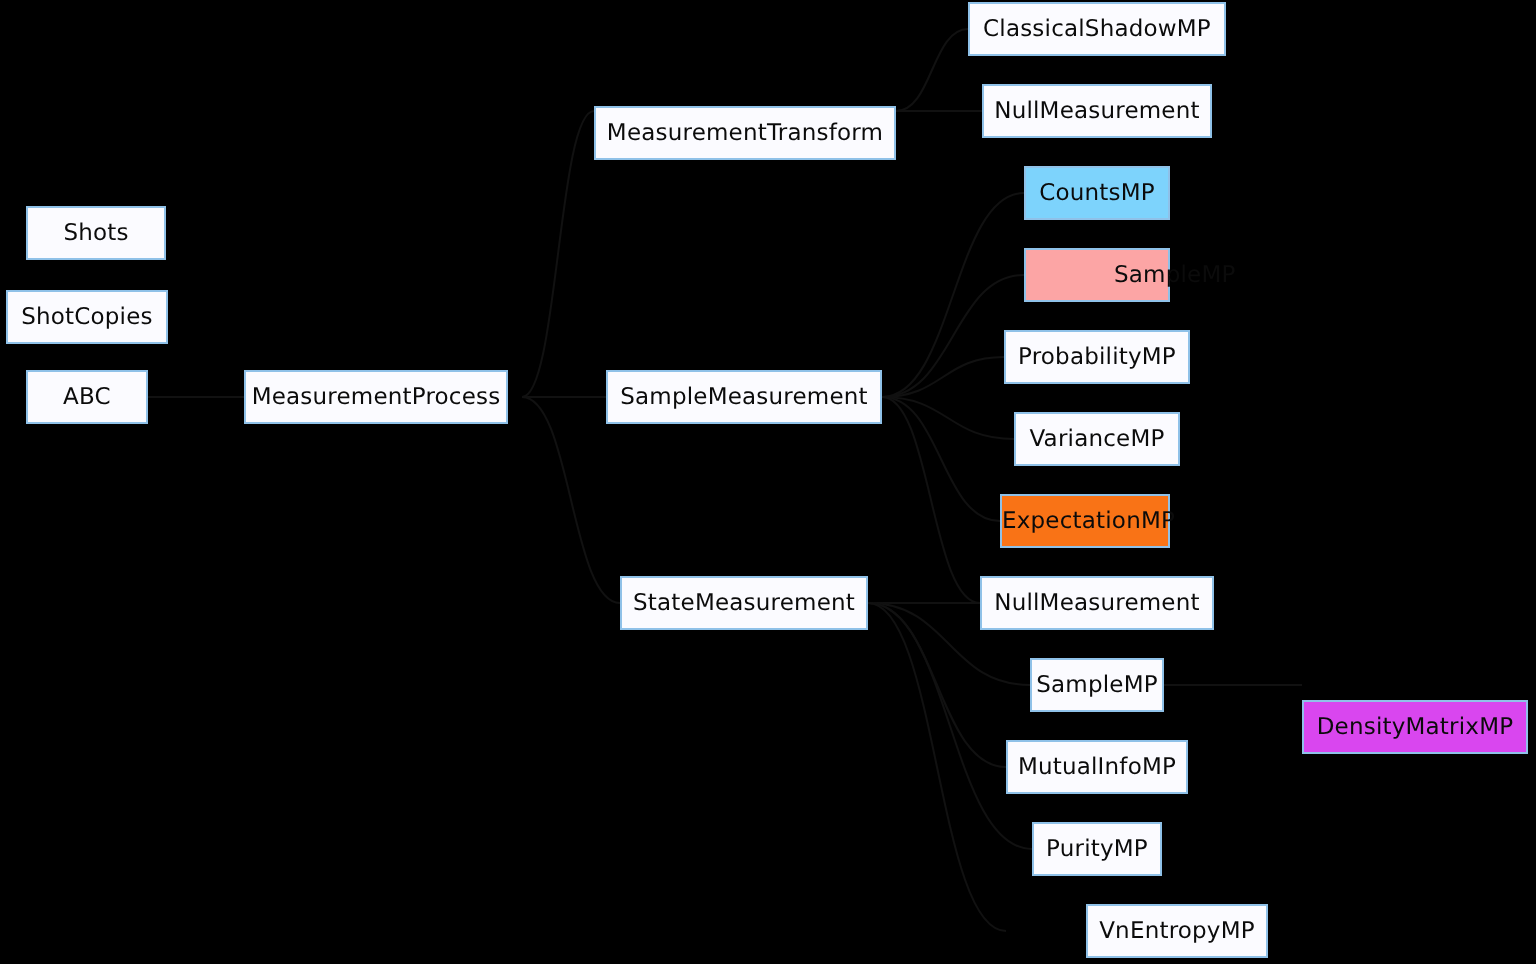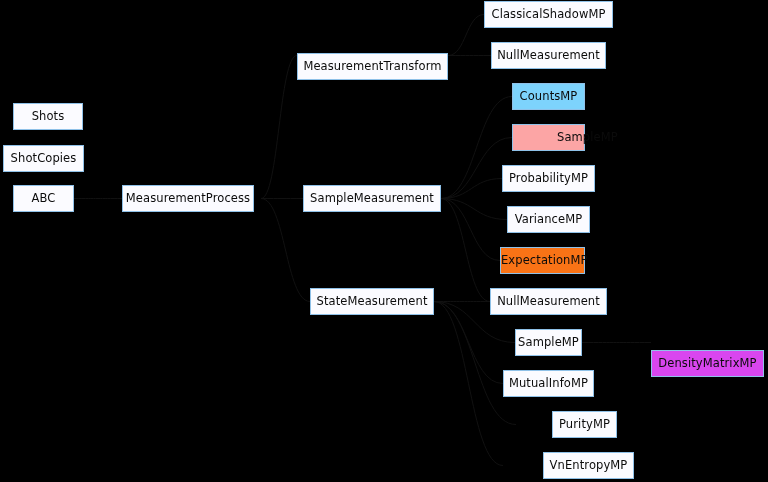--- a/index.html
+++ b/index.html
@@ -73,16 +73,16 @@
       <div class="node" style="left: 491px; top: 42px; width: 115px; height: 27px; line-height: 25px; background: rgb(251, 251, 255); border-color: rgb(143, 193, 232); color: rgb(11, 11, 11);">NullMeasurement</div>
       <div class="node" style="left: 512px; top: 83px; width: 73px; height: 27px; line-height: 25px; background: #7dd3fc; border-color: rgb(143, 193, 232); color: rgb(11, 11, 11);">CountsMP</div>
       <div class="node" style="left: 512px; top: 124px; width: 73px; height: 27px; line-height: 25px; background: #fca5a5; border-color: rgb(143, 193, 232); color: rgb(11, 11, 11); padding-left: 44px;">SampleMP</div>
       <div class="node" style="left: 502px; top: 165px; width: 93px; height: 27px; line-height: 25px; background: rgb(251, 251, 255); border-color: rgb(143, 193, 232); color: rgb(11, 11, 11);">ProbabilityMP</div>
       <div class="node" style="left: 507px; top: 206px; width: 83px; height: 27px; line-height: 25px; background: rgb(251, 251, 255); border-color: rgb(143, 193, 232); color: rgb(11, 11, 11);">VarianceMP</div>
       <div class="node" style="left: 500px; top: 247px; width: 85px; height: 27px; line-height: 25px; background: #f97316; border-color: rgb(143, 193, 232); color: rgb(11, 11, 11);">ExpectationMP</div>
       <div class="node" style="left: 490px; top: 288px; width: 117px; height: 27px; line-height: 25px; background: rgb(251, 251, 255); border-color: rgb(143, 193, 232); color: rgb(11, 11, 11);">NullMeasurement</div>
       <div class="node" style="left: 515px; top: 329px; width: 67px; height: 27px; line-height: 25px; background: rgb(251, 251, 255); border-color: rgb(143, 193, 232); color: rgb(11, 11, 11);">SampleMP</div>
       <div class="node" style="left: 651px; top: 329px; width: 113px; height: 27px; line-height: 25px; background: #d946ef; border-color: rgb(143, 193, 232); color: rgb(11, 11, 11); margin-top: 21px;">DensityMatrixMP</div>
       <div class="node" style="left: 503px; top: 370px; width: 91px; height: 27px; line-height: 25px; background: rgb(251, 251, 255); border-color: rgb(143, 193, 232); color: rgb(11, 11, 11);">MutualInfoMP</div>
-      <div class="node" style="left: 516px; top: 411px; width: 65px; height: 27px; line-height: 25px; background: rgb(251, 251, 255); border-color: rgb(143, 193, 232); color: rgb(11, 11, 11); margin-left: 36px;">PurityMP</div>
+      <div class="node" style="left: 516px; top: 411px; width: 65px; height: 27px; line-height: 25px; background: rgb(251, 251, 255); border-color: rgb(143, 193, 232); color: rgb(11, 11, 11);">PurityMP</div>
       <div class="node" style="left: 503px; top: 452px; width: 91px; height: 27px; line-height: 25px; background: rgb(251, 251, 255); border-color: rgb(143, 193, 232); color: rgb(11, 11, 11); margin-left: 40px;">VnEntropyMP</div>
     </div>
 </div>
 
 </body></html>

